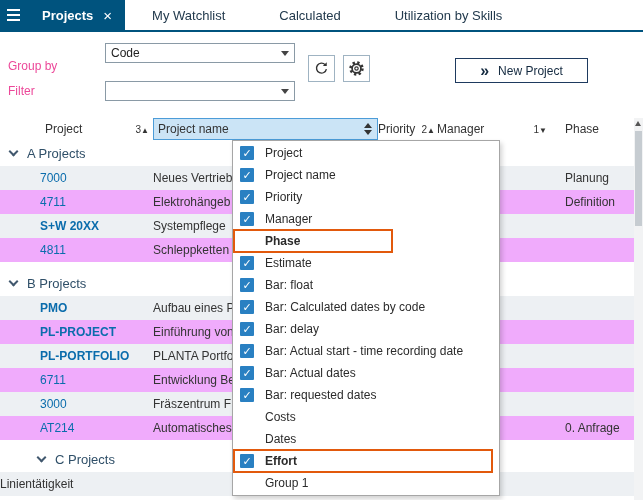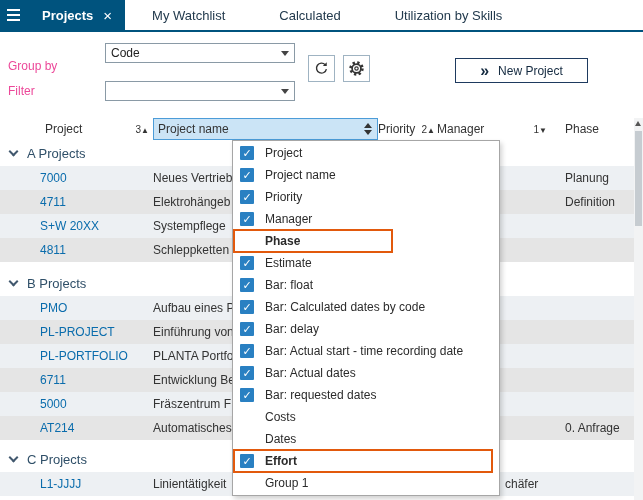--- a/index.html
+++ b/index.html
@@ -49,36 +49,36 @@
   .th-phase { width:88px; padding-left:10px; }
   .sortbadge { white-space:nowrap; }
   .sortbadge .num { font-size:10px; }
   .sortbadge .arr { font-size:8px; }
   .updown { display:flex; flex-direction:column; gap:2px; align-items:center; }
   .updown .u { width:0; height:0; border-left:4px solid transparent; border-right:4px solid transparent; border-bottom:5px solid #333; }
   .updown .d { width:0; height:0; border-left:4px solid transparent; border-right:4px solid transparent; border-top:5px solid #333; }
 
   
   .rows { position:absolute; top:140px; left:0; width:643px; }
-  .row { display:flex; height:24px; align-items:center; font-size:12px; color:#333; background:#e5e5e5; }
+  .row { display:flex; height:24px; align-items:center; font-size:12px; color:#333; background:#f0abfc; }
   .row.shade { background:#EDF0F3; }
   .row.group { height:26px; font-size:13px; font-weight:normal; color:#2F4F68; background:#fff; }
   .row.group.gap8 { margin-top:8px; }
-  .row.group.gap6 { margin-top:6px; }
+  .row.group.gap6 { margin-top:6px;padding-left:28px; }
   .chev { width:7px; height:7px; border-right:2px solid #41586E; border-bottom:2px solid #41586E;
     transform:rotate(45deg); margin:-3px 10px 0 10px; flex:none; }
   .c { height:24px; display:flex; align-items:center; white-space:nowrap; overflow:visible; flex:none; }
   .c-code { width:153px; padding-left:40px; }
   .c-name { width:225px; }
   .c-prio { width:59px; }
   .c-mgr  { width:118px; }
   .c-mgr.tail { padding-left:68px; }
   .c-phase { width:88px; padding-left:10px;text-align:center; }
   .link { color:#0A6CAC; cursor:pointer; }
-  .link.bold { font-weight:normal; }
+  .link.bold { font-weight:bold; }
 
   
   .menu { position:absolute; left:232px; top:140px; width:268px; background:#fff;
     border:1px solid #A6A6A6; box-shadow:2px 3px 5px rgba(0,0,0,.18); padding:1px 0; z-index:5; }
   .mi { height:22px; display:flex; align-items:center; gap:11px; padding-left:7px;
     font-size:12px; color:#2b2b2b; cursor:pointer; }
   .mi .cb { width:14px; height:14px; background:#2980C2; color:#fff; font-size:11px;
     line-height:14px; text-align:center; border-radius:1px; visibility:hidden; flex:none; }
   .mi.checked .cb { visibility:visible; }
   .mi.highlight .milabel { font-weight:bold; }
@@ -251,21 +251,21 @@
       <div class="c c-code">
           <span class="link">6711</span>
         </div>
       <div class="c c-name">Entwicklung Be</div>
       <div class="c c-prio"></div>
       <div class="c c-mgr"></div>
       <div class="c c-phase"></div>
     </div>
     <div class="row shade">
       <div class="c c-code">
-          <span class="link">5000</span>
+          <span class="link">3000</span>
         </div>
       <div class="c c-name">Fräszentrum F</div>
       <div class="c c-prio"></div>
       <div class="c c-mgr"></div>
       <div class="c c-phase"></div>
     </div>
     <div class="row">
       <div class="c c-code">
           <span class="link">AT214</span>
         </div>
@@ -274,23 +274,20 @@
       <div class="c c-mgr"></div>
       <div class="c c-phase">0. Anfrage</div>
     </div>
 
     <div class="row group gap6">
       <span class="chev"></span>
       <span>C Projects</span>
     </div>
 
     <div class="row shade">
-      <div class="c c-code">
-          <span class="link bold">L1-JJJJ</span>
-        </div>
       <div class="c c-name">Linientätigkeit</div>
       <div class="c c-prio"></div>
       <div class="c c-mgr tail">chäfer</div>
       <div class="c c-phase"></div>
     </div>
   </div>
 
   <div class="menu">
     <div class="mi checked">
       <span class="cb">✓</span>

